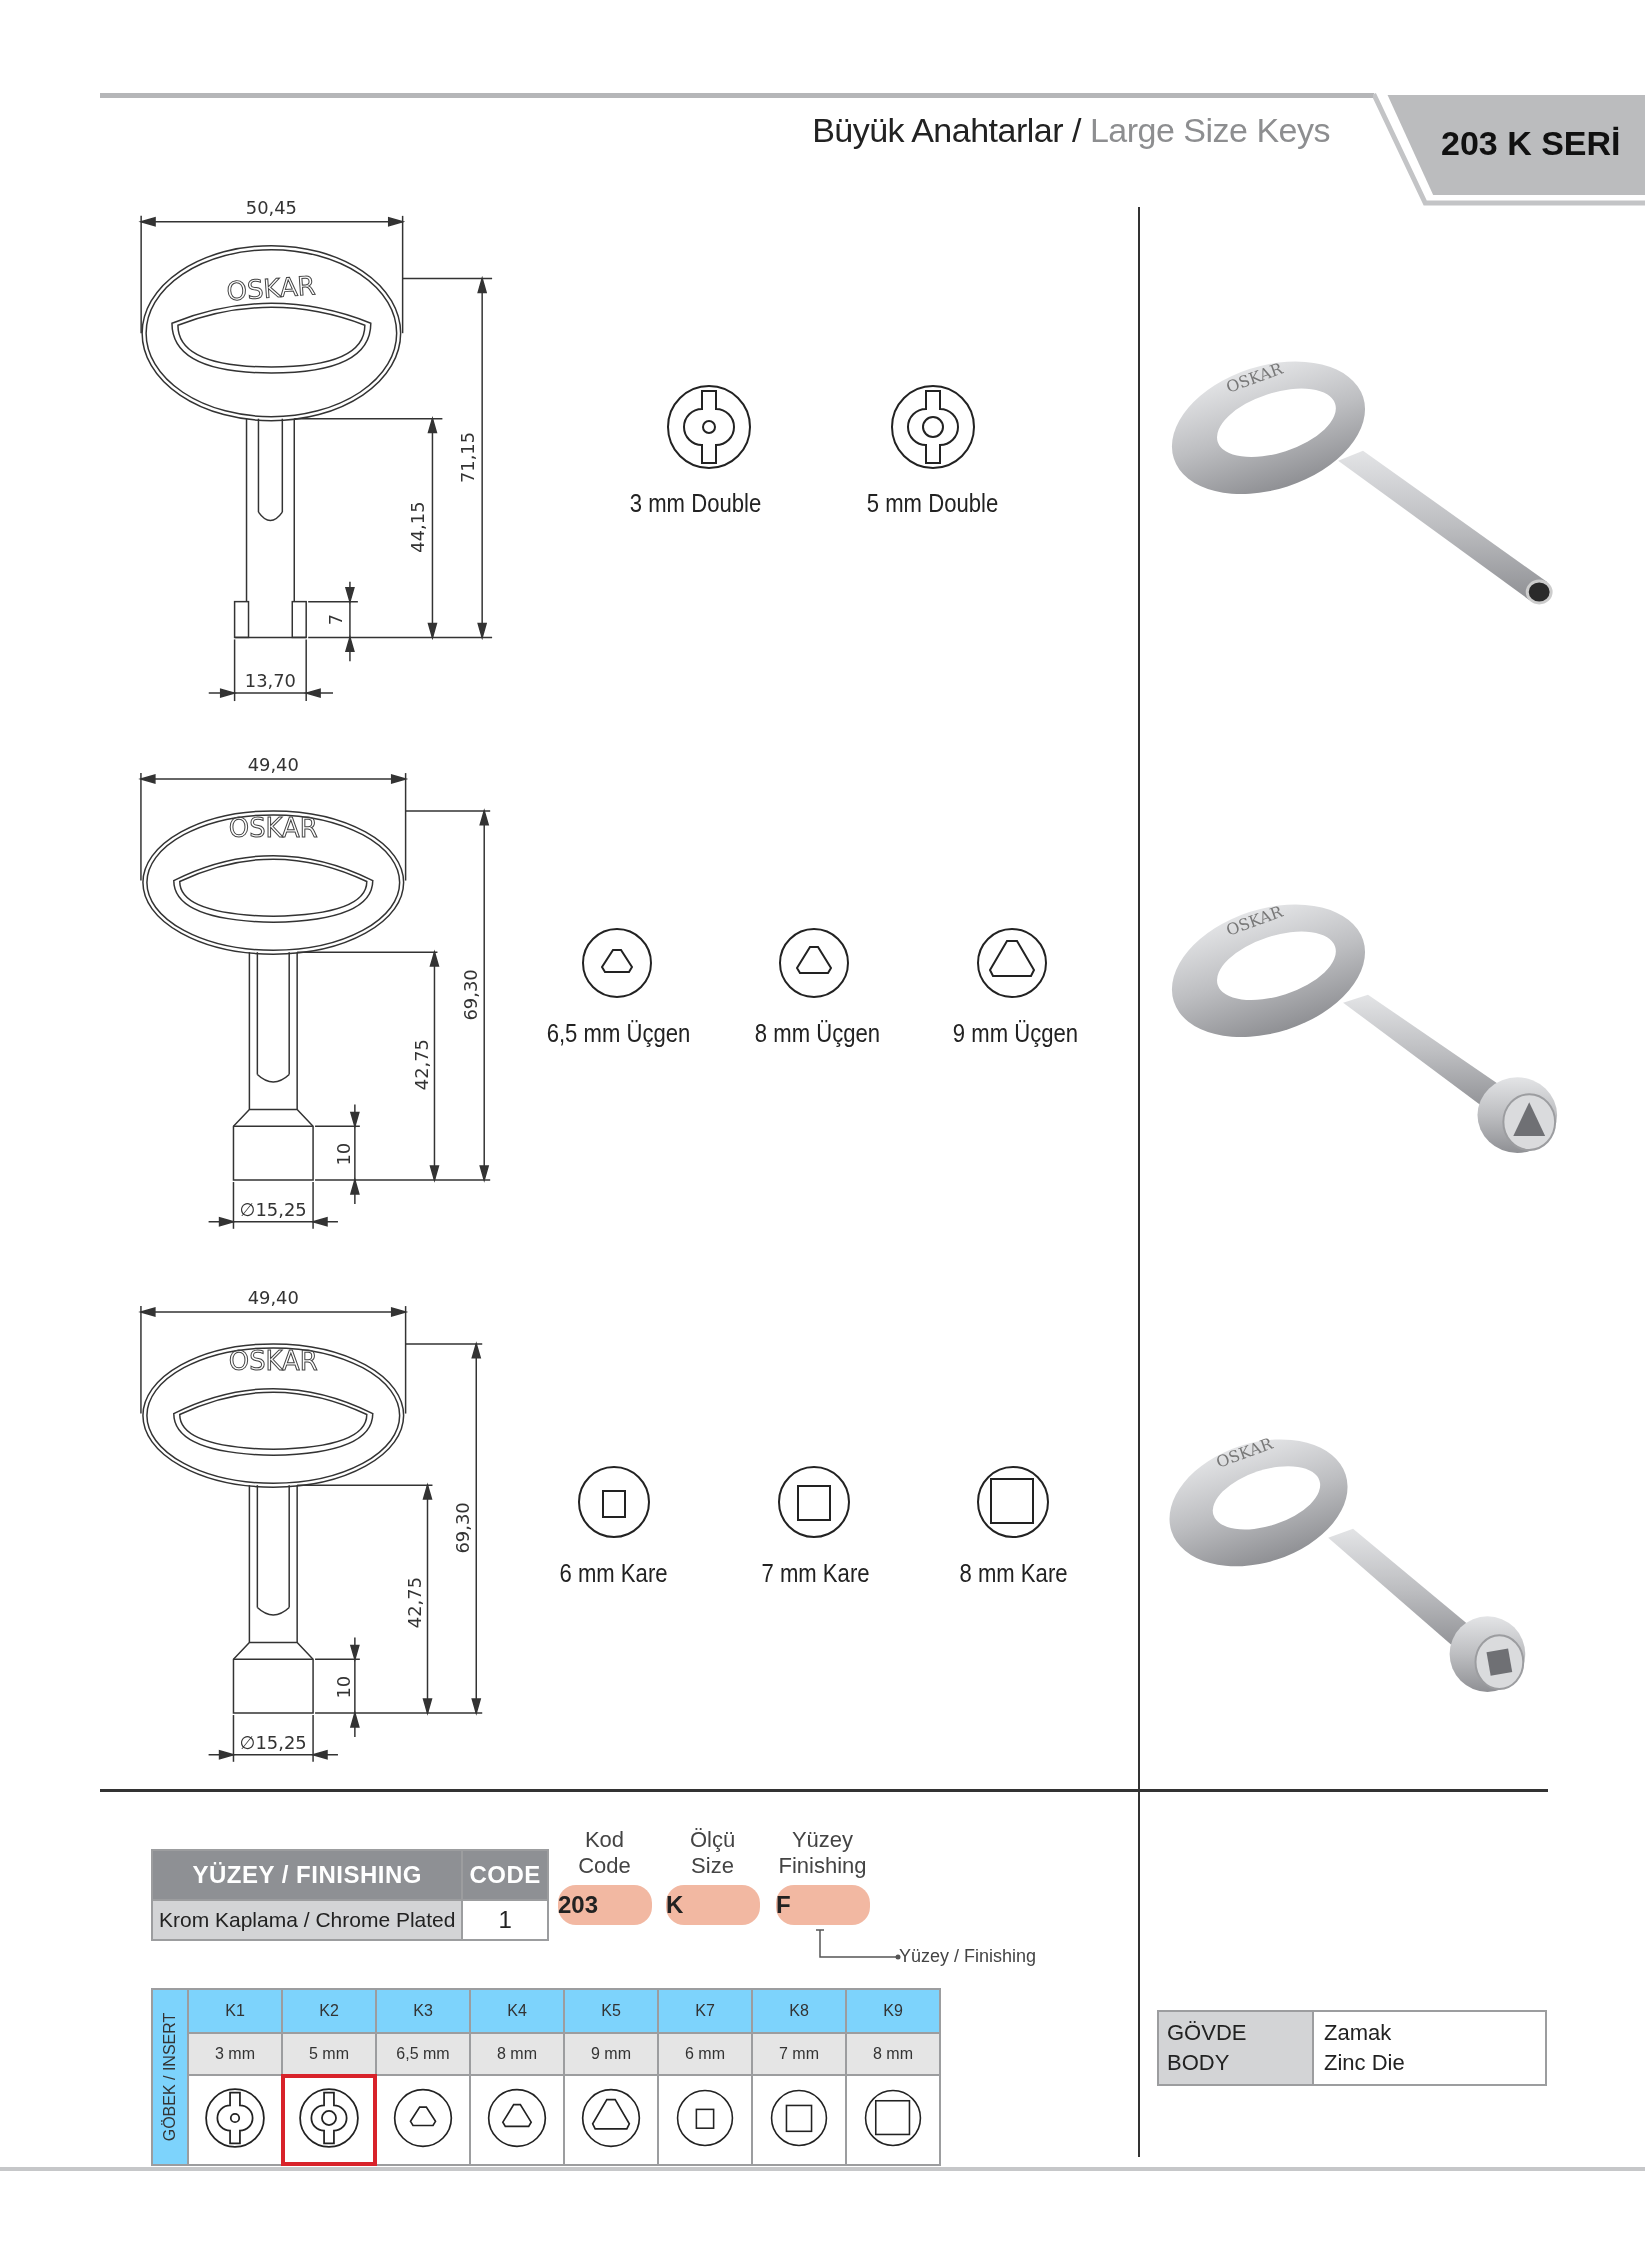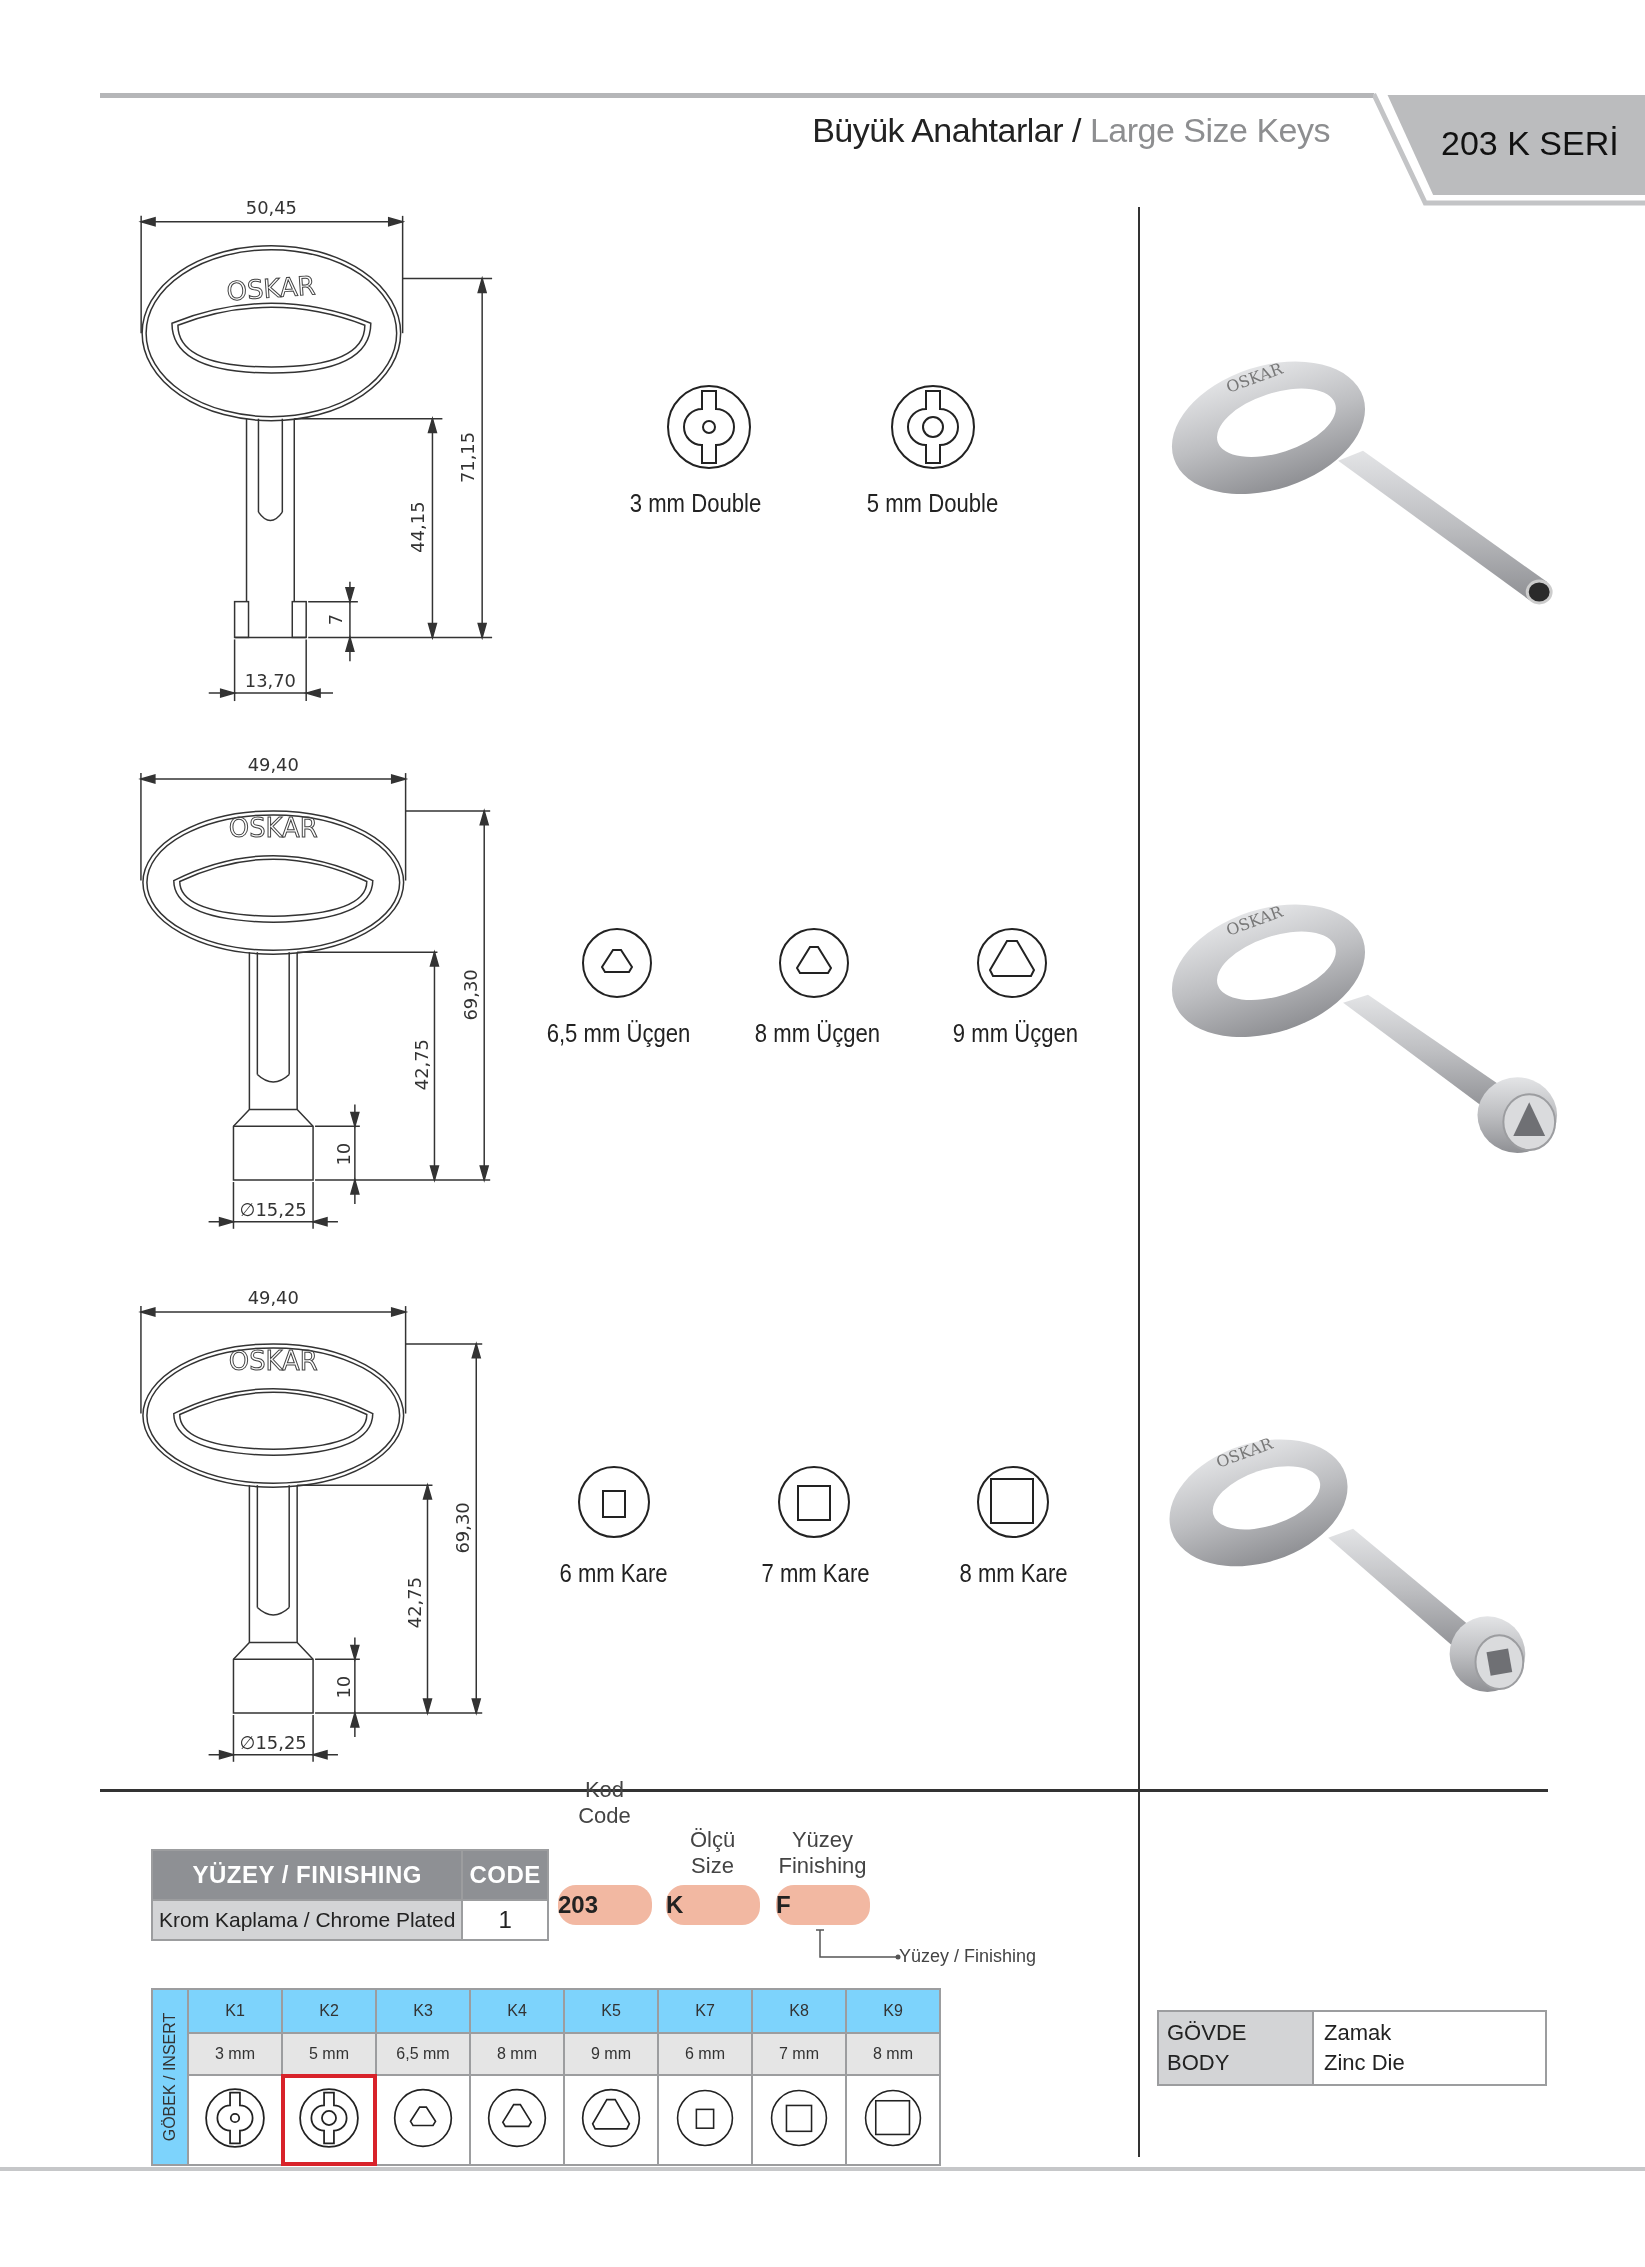--- a/index.html
+++ b/index.html
@@ -4,21 +4,21 @@
 <style>
   html,body{margin:0;padding:0;background:#fff;}
   body{width:1646px;height:2268px;position:relative;overflow:hidden;font-family:"Liberation Sans",sans-serif;color:#222;}
   .abs{position:absolute;}
   
   .top-line{left:100px;top:93px;width:1274px;height:5px;background:#b5b6b8;}
   .tab{left:1373px;top:92px;width:273px;height:114px;}
   .page-title{right:316px;top:111px;font-size:34px;letter-spacing:-0.5px;white-space:nowrap;}
   .page-title .tr{color:#222;}
   .page-title .en{color:#8d8e90;}
-  .series{left:1441px;top:124px;font-size:34px;font-weight:normal;color:#111;white-space:nowrap;}
+  .series{left:1441px;top:124px;font-size:34px;font-weight:bold;color:#111;white-space:nowrap;}
   .vdiv{left:1138px;top:207px;width:2px;height:1950px;background:#333;}
   .hsep{left:100px;top:1789px;width:1448px;height:3px;background:#333;}
   .bottom-line{left:0;top:2167px;width:1646px;height:4px;background:#c6c7c9;}
   .draw{position:absolute;}
   .prof-label{position:absolute;font-size:26px;color:#222;text-align:center;width:199px;transform:scaleX(0.85);}
   .key3d{position:absolute;}
   
   table{border-collapse:collapse;}
   .fin{position:absolute;left:151px;top:1849px;}
   .fin td,.fin th{border:2px solid #9c9d9f;font-size:21px;padding:0 6px;height:38px;}
@@ -266,21 +266,21 @@
     <th>YÜZEY / FINISHING</th>
     <th>CODE</th>
   </tr>
   <tr>
     <td class="lbl">Krom Kaplama / Chrome Plated</td>
     <td class="code">1</td>
   </tr>
 </tbody>
   </table>
 
-<div class="codehead" style="left:550px;top:1777px;">
+<div class="codehead" style="left:550px;top:1827px;">
   <div>Kod</div>
   <div>Code</div>
 </div>
 <div class="codehead" style="left:658px;top:1827px;">
   <div>Ölçü</div>
   <div>Size</div>
 </div>
 <div class="codehead" style="left:768px;top:1827px;">
   <div>Yüzey</div>
   <div>Finishing</div>

